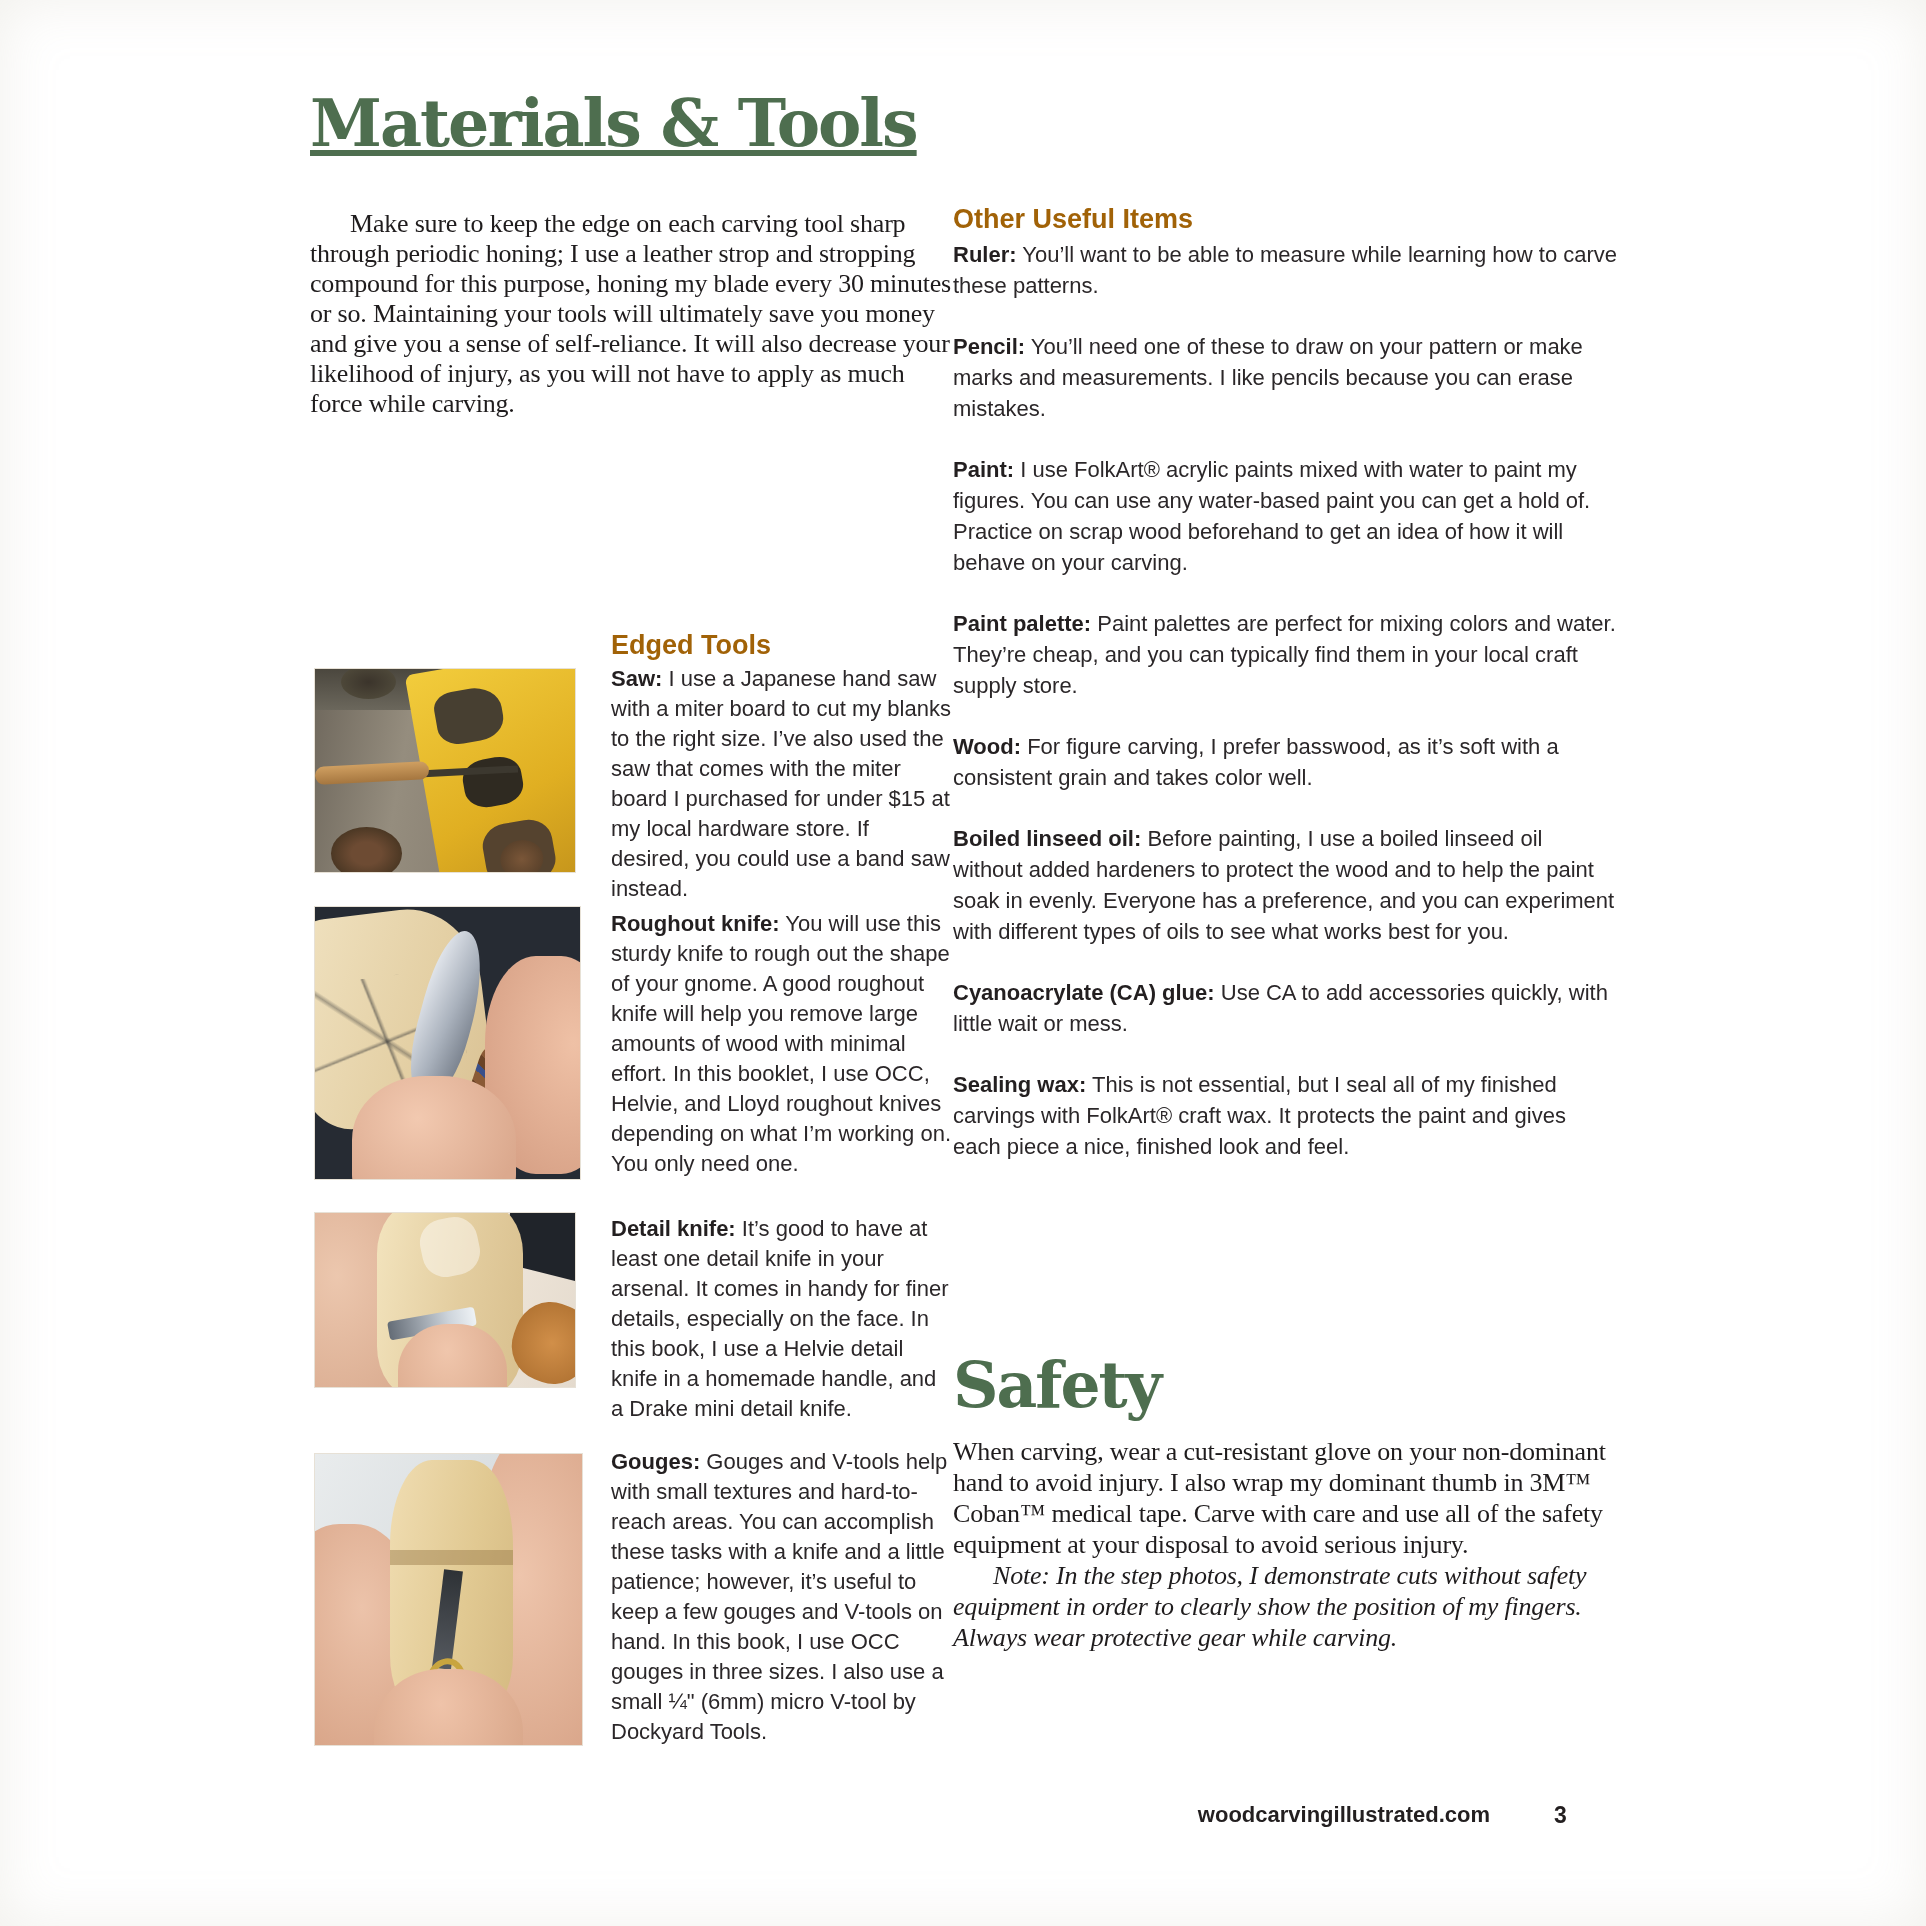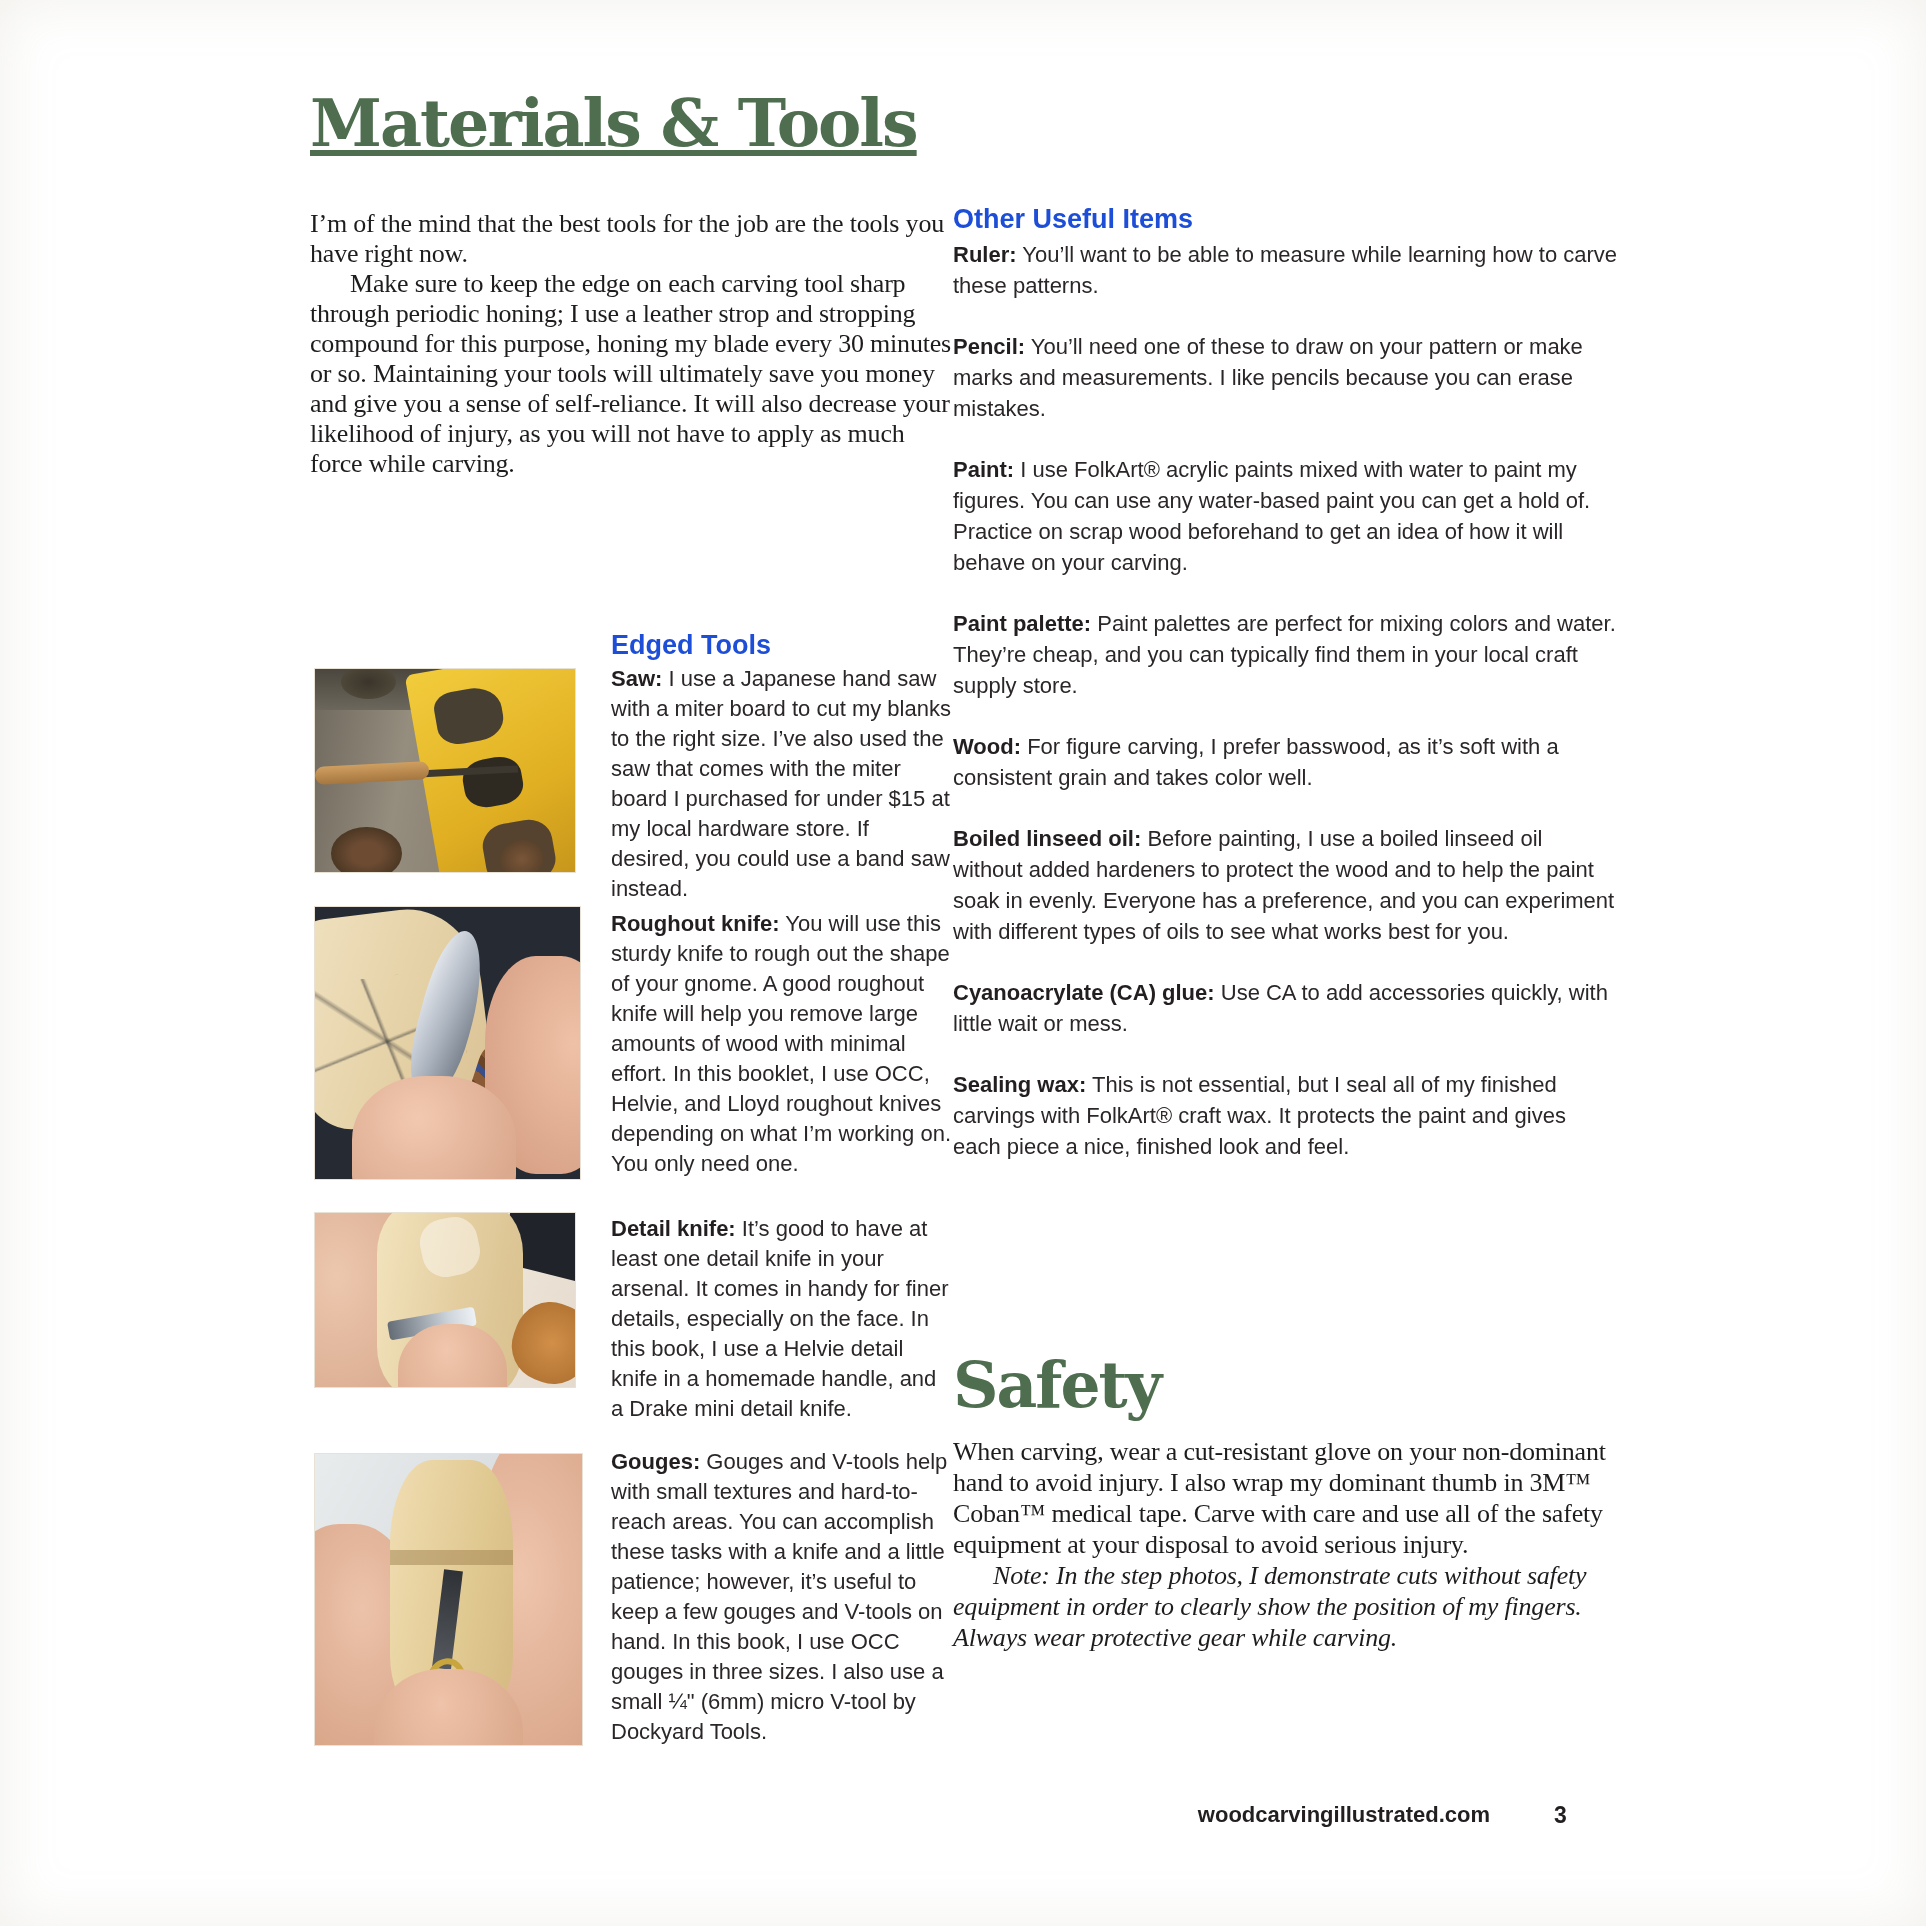--- a/index.html
+++ b/index.html
@@ -19,21 +19,21 @@
     font-weight:bold;
     color:#4e6e4f;
     letter-spacing:-2px;
     margin:0;
   }
   #main-title{left:310px;top:85px;font-size:65px;text-decoration:underline;}
   #safety-title{left:953px;top:1348px;font-size:63px;}
   .sub-heading{
     font-family:"Liberation Sans",sans-serif;
     font-weight:bold;
-    color:#1d4ed8;
+    color:#a16207;
     font-size:27px;
     margin:0 0 4px 0;
   }
   
   .serif-block{
     position:absolute;
     font-family:"Liberation Serif",serif;
     font-size:26px;
     line-height:30px;
     color:#1f1c1d;
@@ -148,21 +148,20 @@
   }
 </style>
 </head>
 <body>
 
 <div class="page">
 
   <h1 class="big-title" id="main-title">Materials &amp; Tools</h1>
 
   <div class="serif-block" id="intro">
-    <p>I’m of the mind that the best tools for the job are the tools you have right now.</p>
     <p class="indent">Make sure to keep the edge on each carving tool sharp through periodic honing; I use a leather strop and stropping compound for this purpose, honing my blade every 30 minutes or so. Maintaining your tools will ultimately save you money and give you a sense of self-reliance. It will also decrease your likelihood of injury, as you will not have to apply as much force while carving.</p>
   </div>
 
   <div class="photo" id="photo-saw">
     <div class="p1-top"></div>
     <div class="p1-grass"></div>
     <div class="p1-disc2"></div>
     <div class="p1-box">
       <div class="p1-hole1"></div>
       <div class="p1-hole2"></div>

